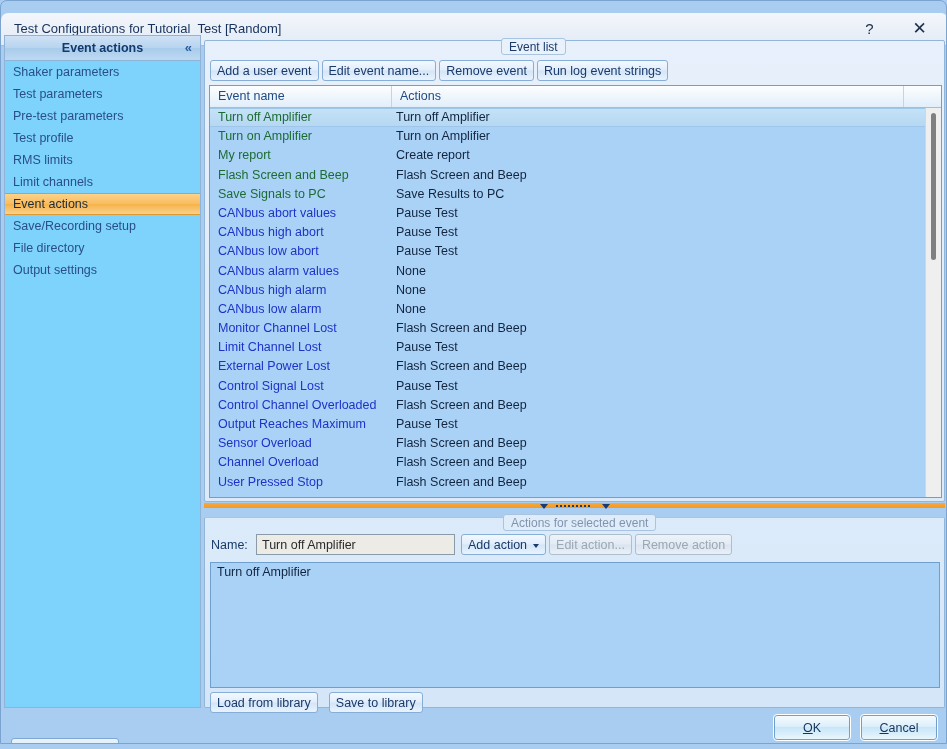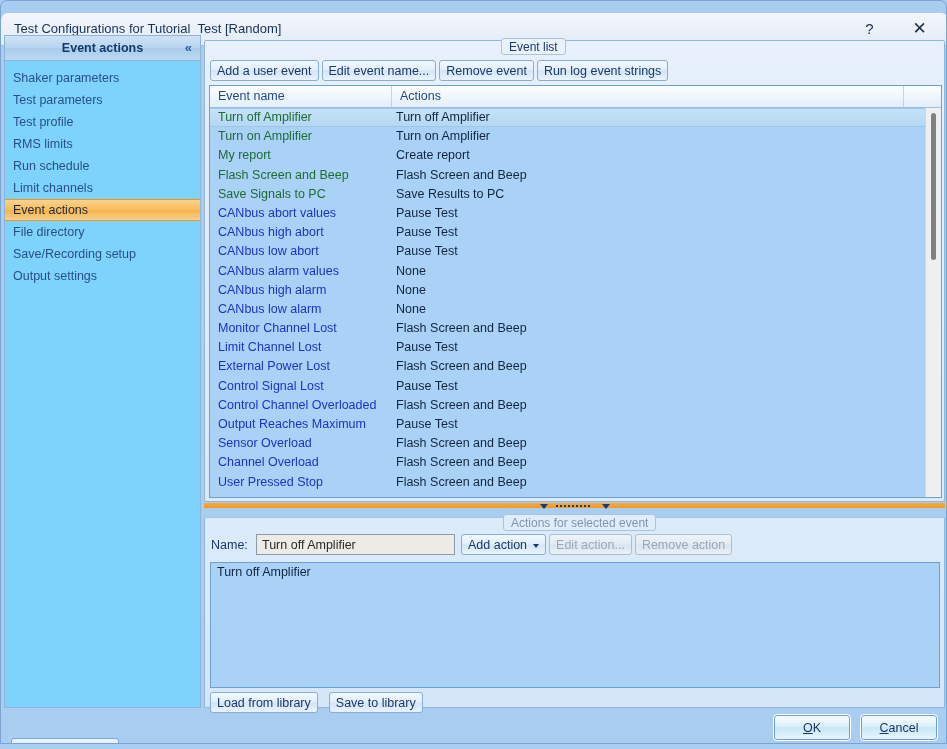--- a/index.html
+++ b/index.html
@@ -65,21 +65,21 @@
     display: flex; align-items: center; justify-content: center;
   }
   #nav-header-title {
     font-size: 12.5px; font-weight: bold; color: #123a6e;
   }
   #nav-collapse {
     position: absolute; right: 8px; top: 4px;
     font-size: 13px; color: #2a5d9e; font-weight: bold;
     cursor: default;
   }
-  #nav-list { padding-top: 6px; }
+  #nav-list { padding-top: 0; }
   .nav-item {
     height: 22px; line-height: 22px;
     padding-left: 8px;
     font-size: 12.5px;
     color: #2a4f86;
     white-space: nowrap;
     cursor: default;
   }
   .nav-item.selected {
     background: linear-gradient(to bottom, #fcd28a 0%, #f8bd5f 48%, #f5b44b 52%, #fbd08c 100%);
@@ -341,27 +341,27 @@
   </div>
 
   <div id="nav">
     <div id="nav-header">
       <span id="nav-header-title">Event actions</span>
       <span id="nav-collapse">«</span>
     </div>
     <div id="nav-list">
         <div class="nav-item">Shaker parameters</div>
         <div class="nav-item">Test parameters</div>
+        <div class="nav-item">Pre-test parameters</div>
         <div class="nav-item">Test profile</div>
         <div class="nav-item">RMS limits</div>
-        <div class="nav-item">Run schedule</div>
         <div class="nav-item">Limit channels</div>
         <div class="nav-item selected">Event actions</div>
+        <div class="nav-item">Save/Recording setup</div>
         <div class="nav-item">File directory</div>
-        <div class="nav-item">Save/Recording setup</div>
         <div class="nav-item">Output settings</div>
       </div>
   </div>
 
   <div id="config-library">
     <span>Config. library</span>
     <span id="config-library-arrow"></span>
   </div>
 
   <div id="main">

